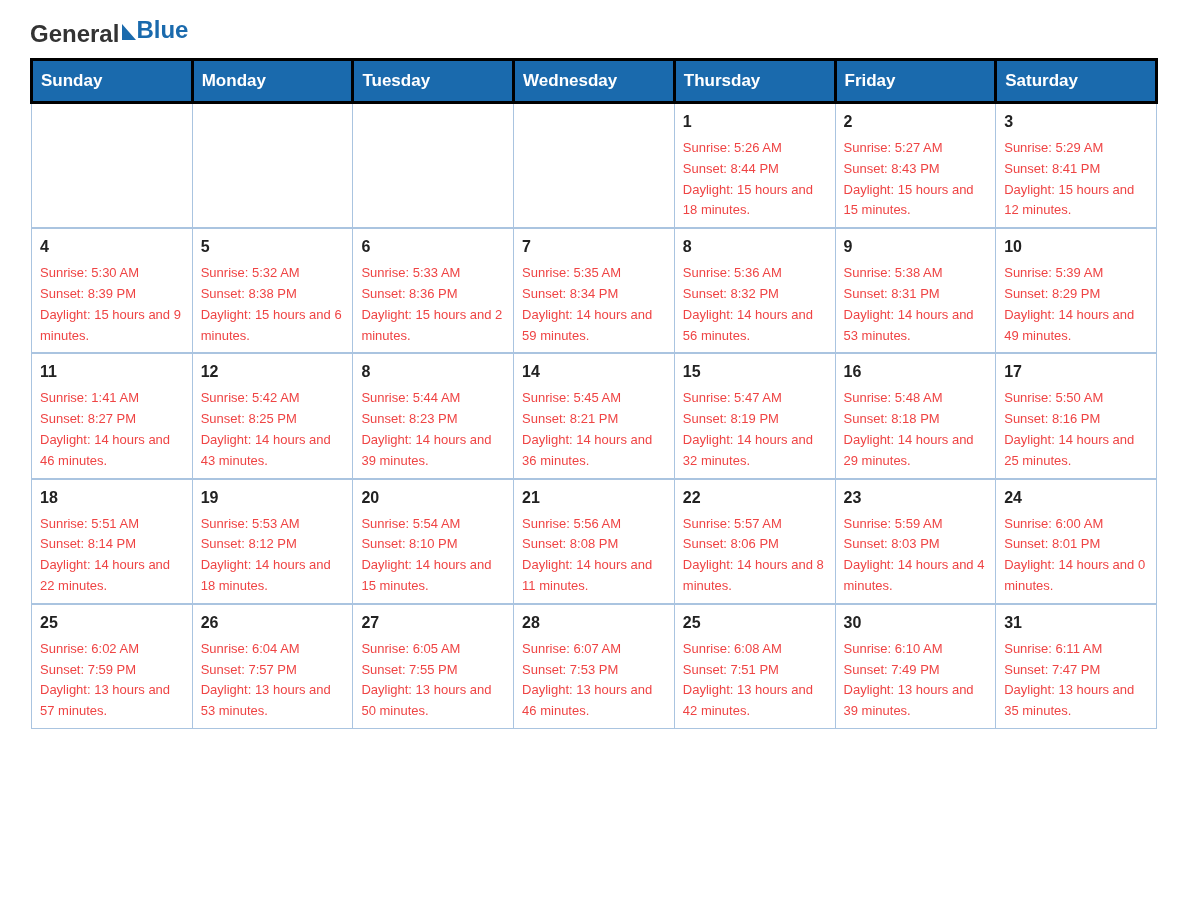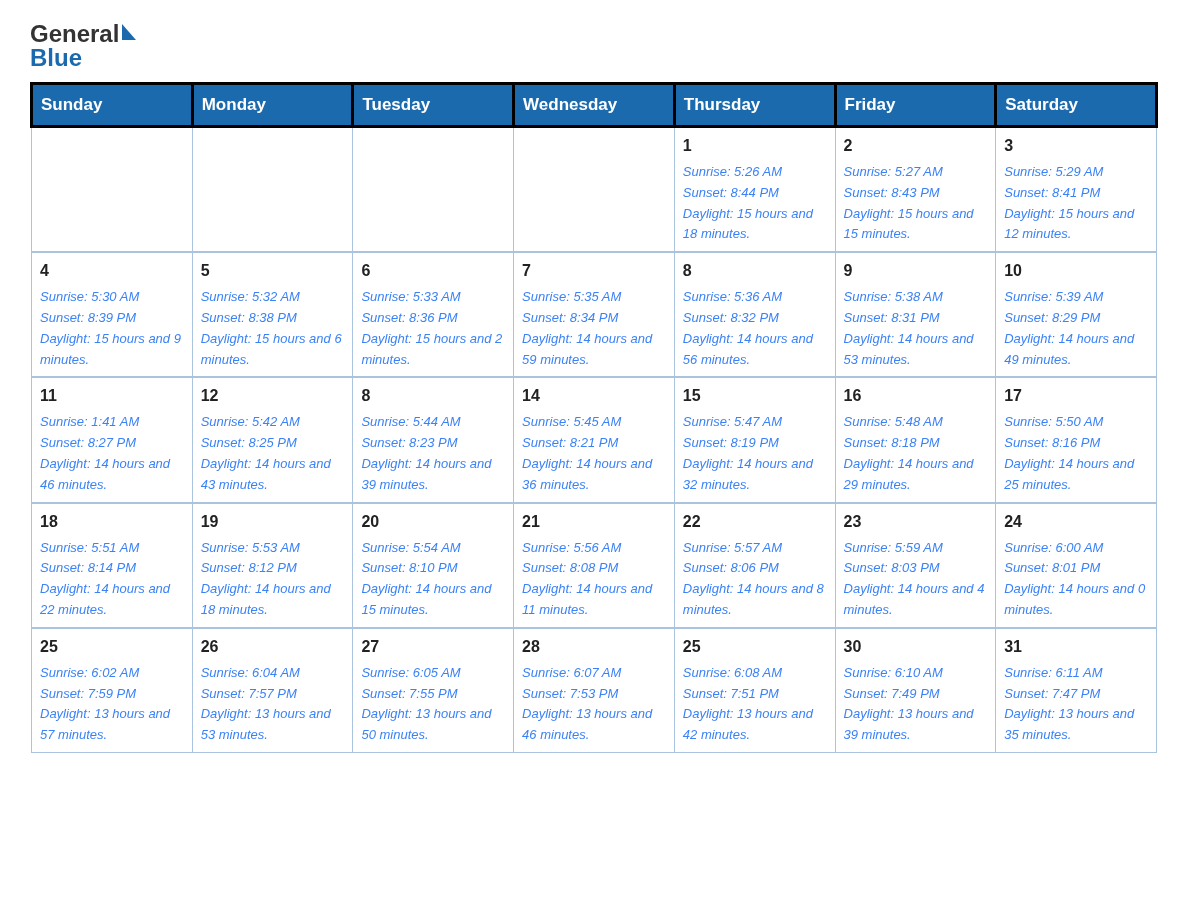--- a/index.html
+++ b/index.html
@@ -55,33 +55,32 @@
     }
     .calendar td .day-num {
       font-size: 16px;
       font-weight: bold;
       color: #222;
       display: block;
       margin-bottom: 4px;
     }
     .calendar td .day-info {
       font-size: 13px;
-      color: #3b82f6;
+      color: #ef4444;
       line-height: 1.6;
-      font-style: italic;
     }
     .calendar td.empty {
       background: #fff;
     }
     .calendar tr td {
       border-top: 2px solid #aac4e0;
     }
     .logo-wrapper {
       display: flex;
-      flex-direction: column;
+      flex-direction: row;
       align-items: flex-start;
     }
     .logo-line1 {
       display: flex;
       align-items: center;
     }
     .logo-line1 .general {
       font-size: 24px;
       font-weight: bold;
       color: #333;

